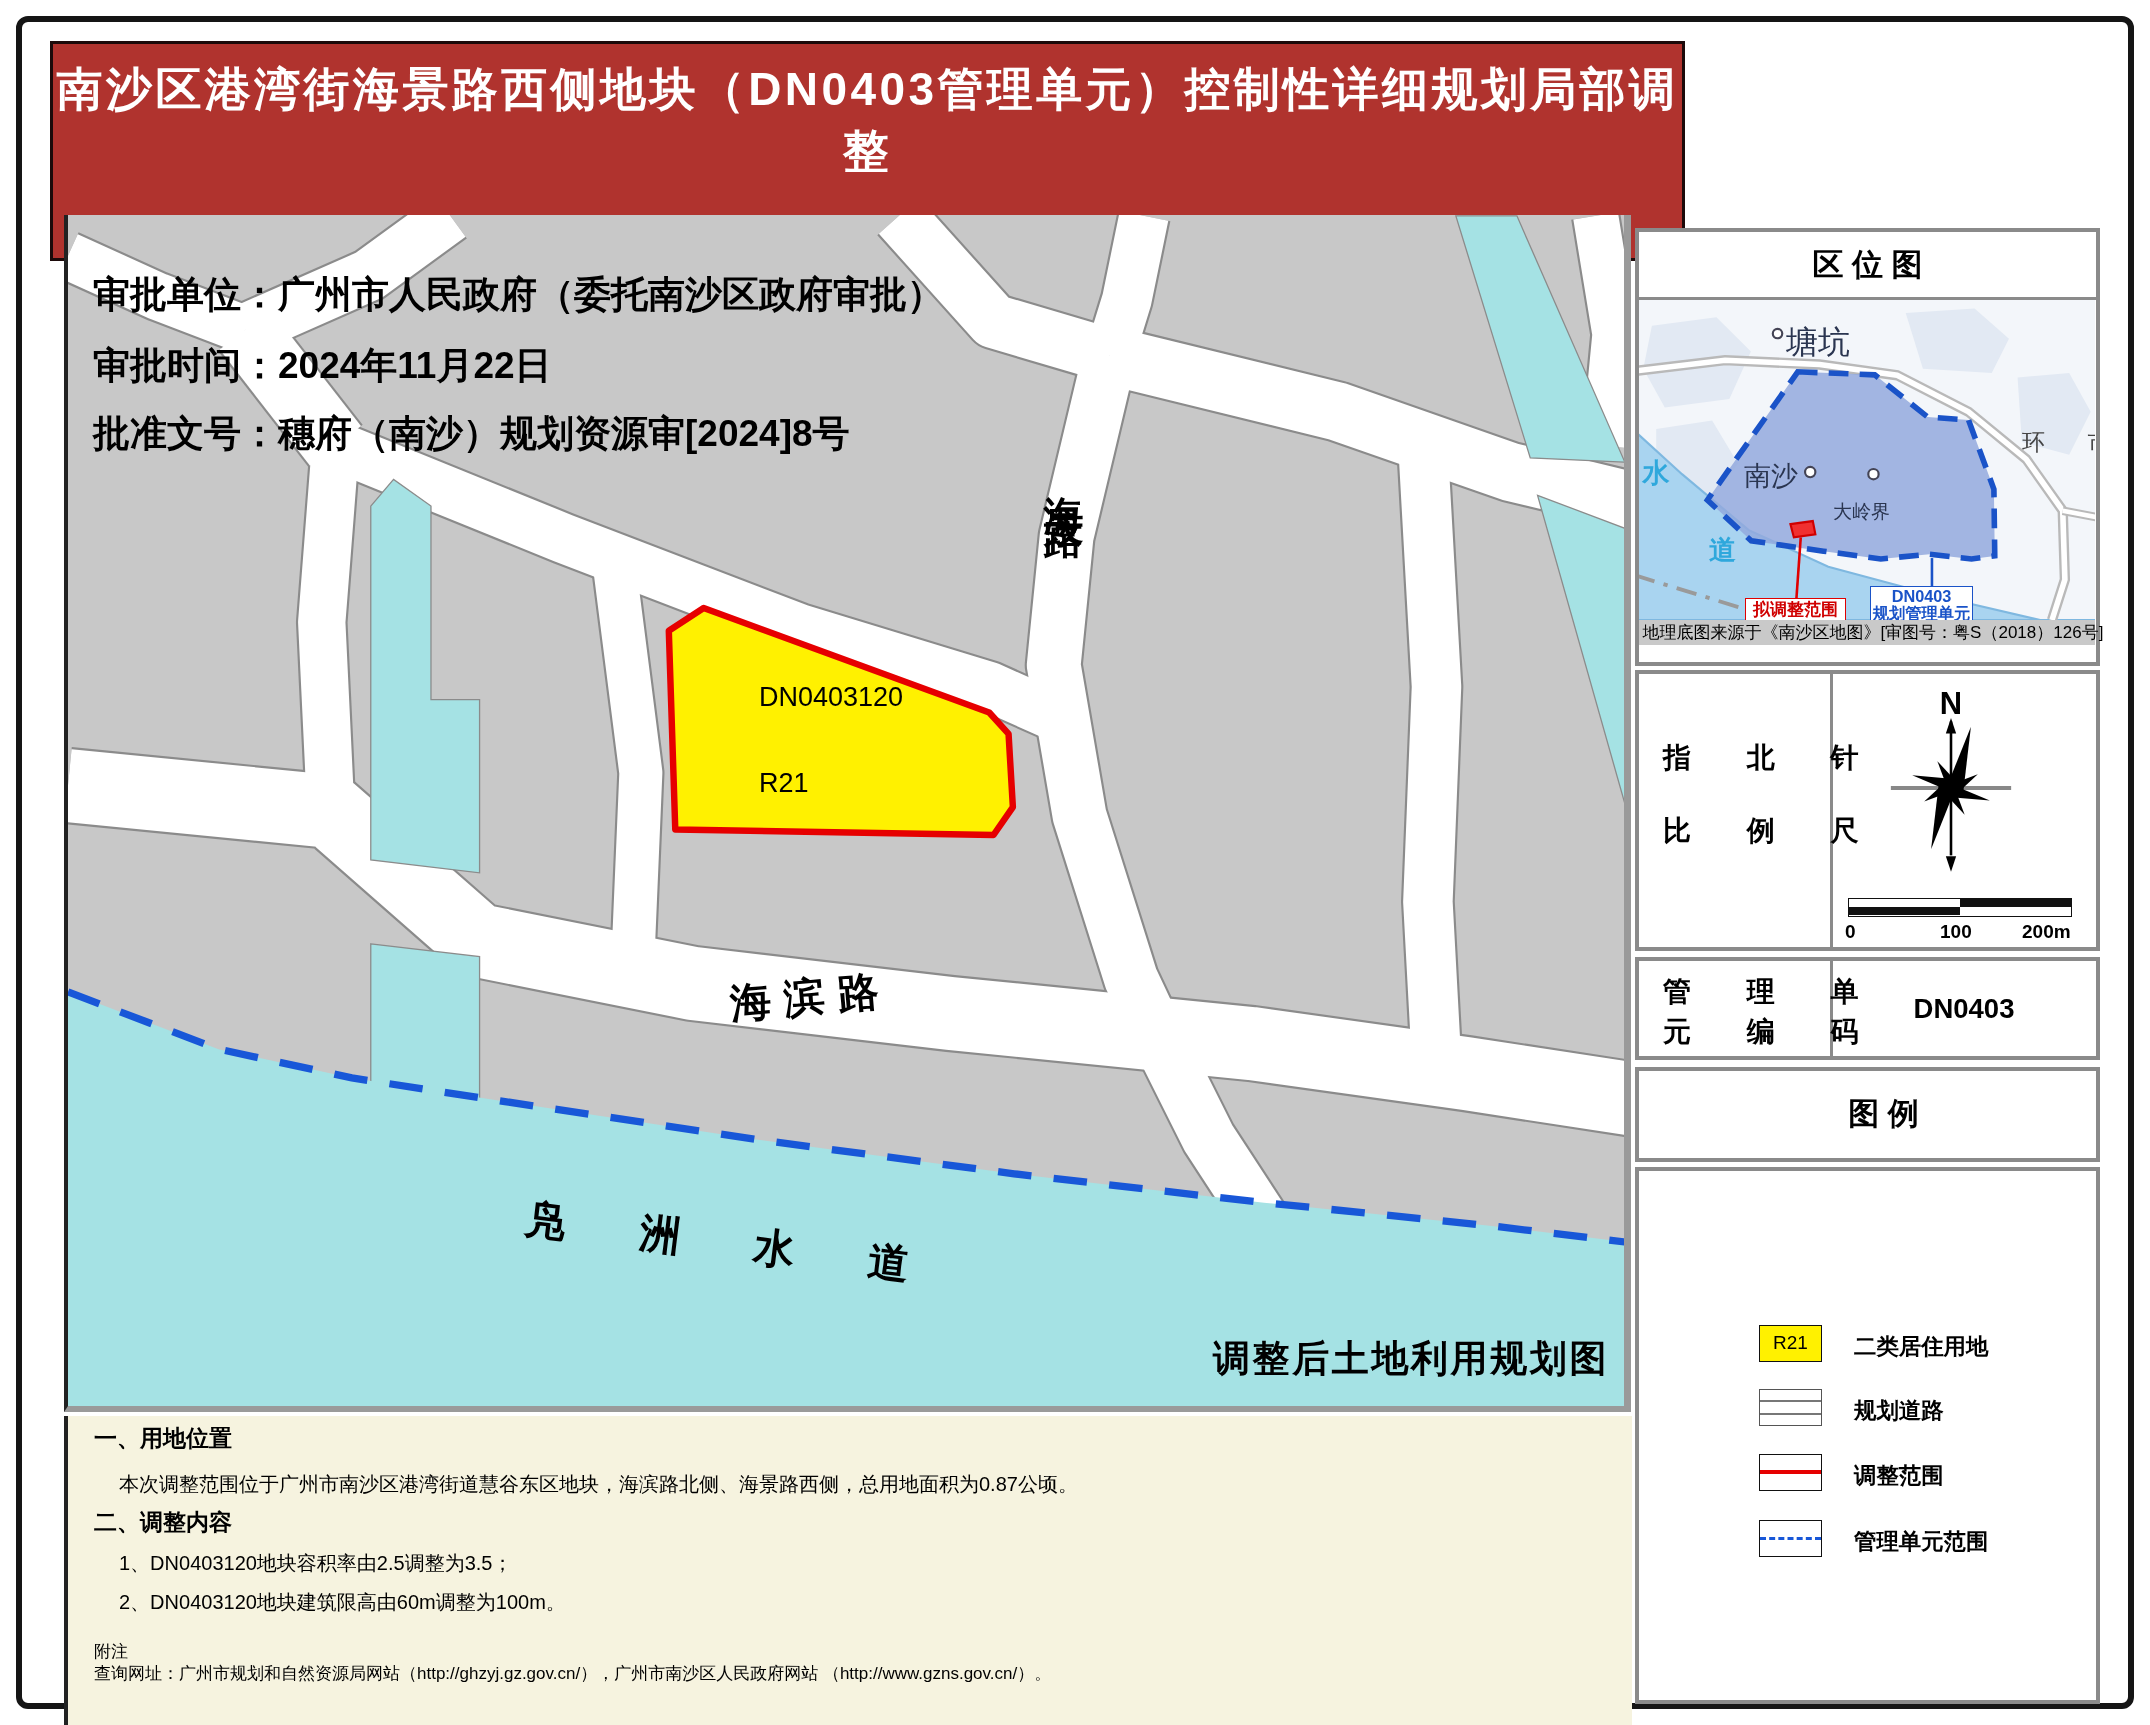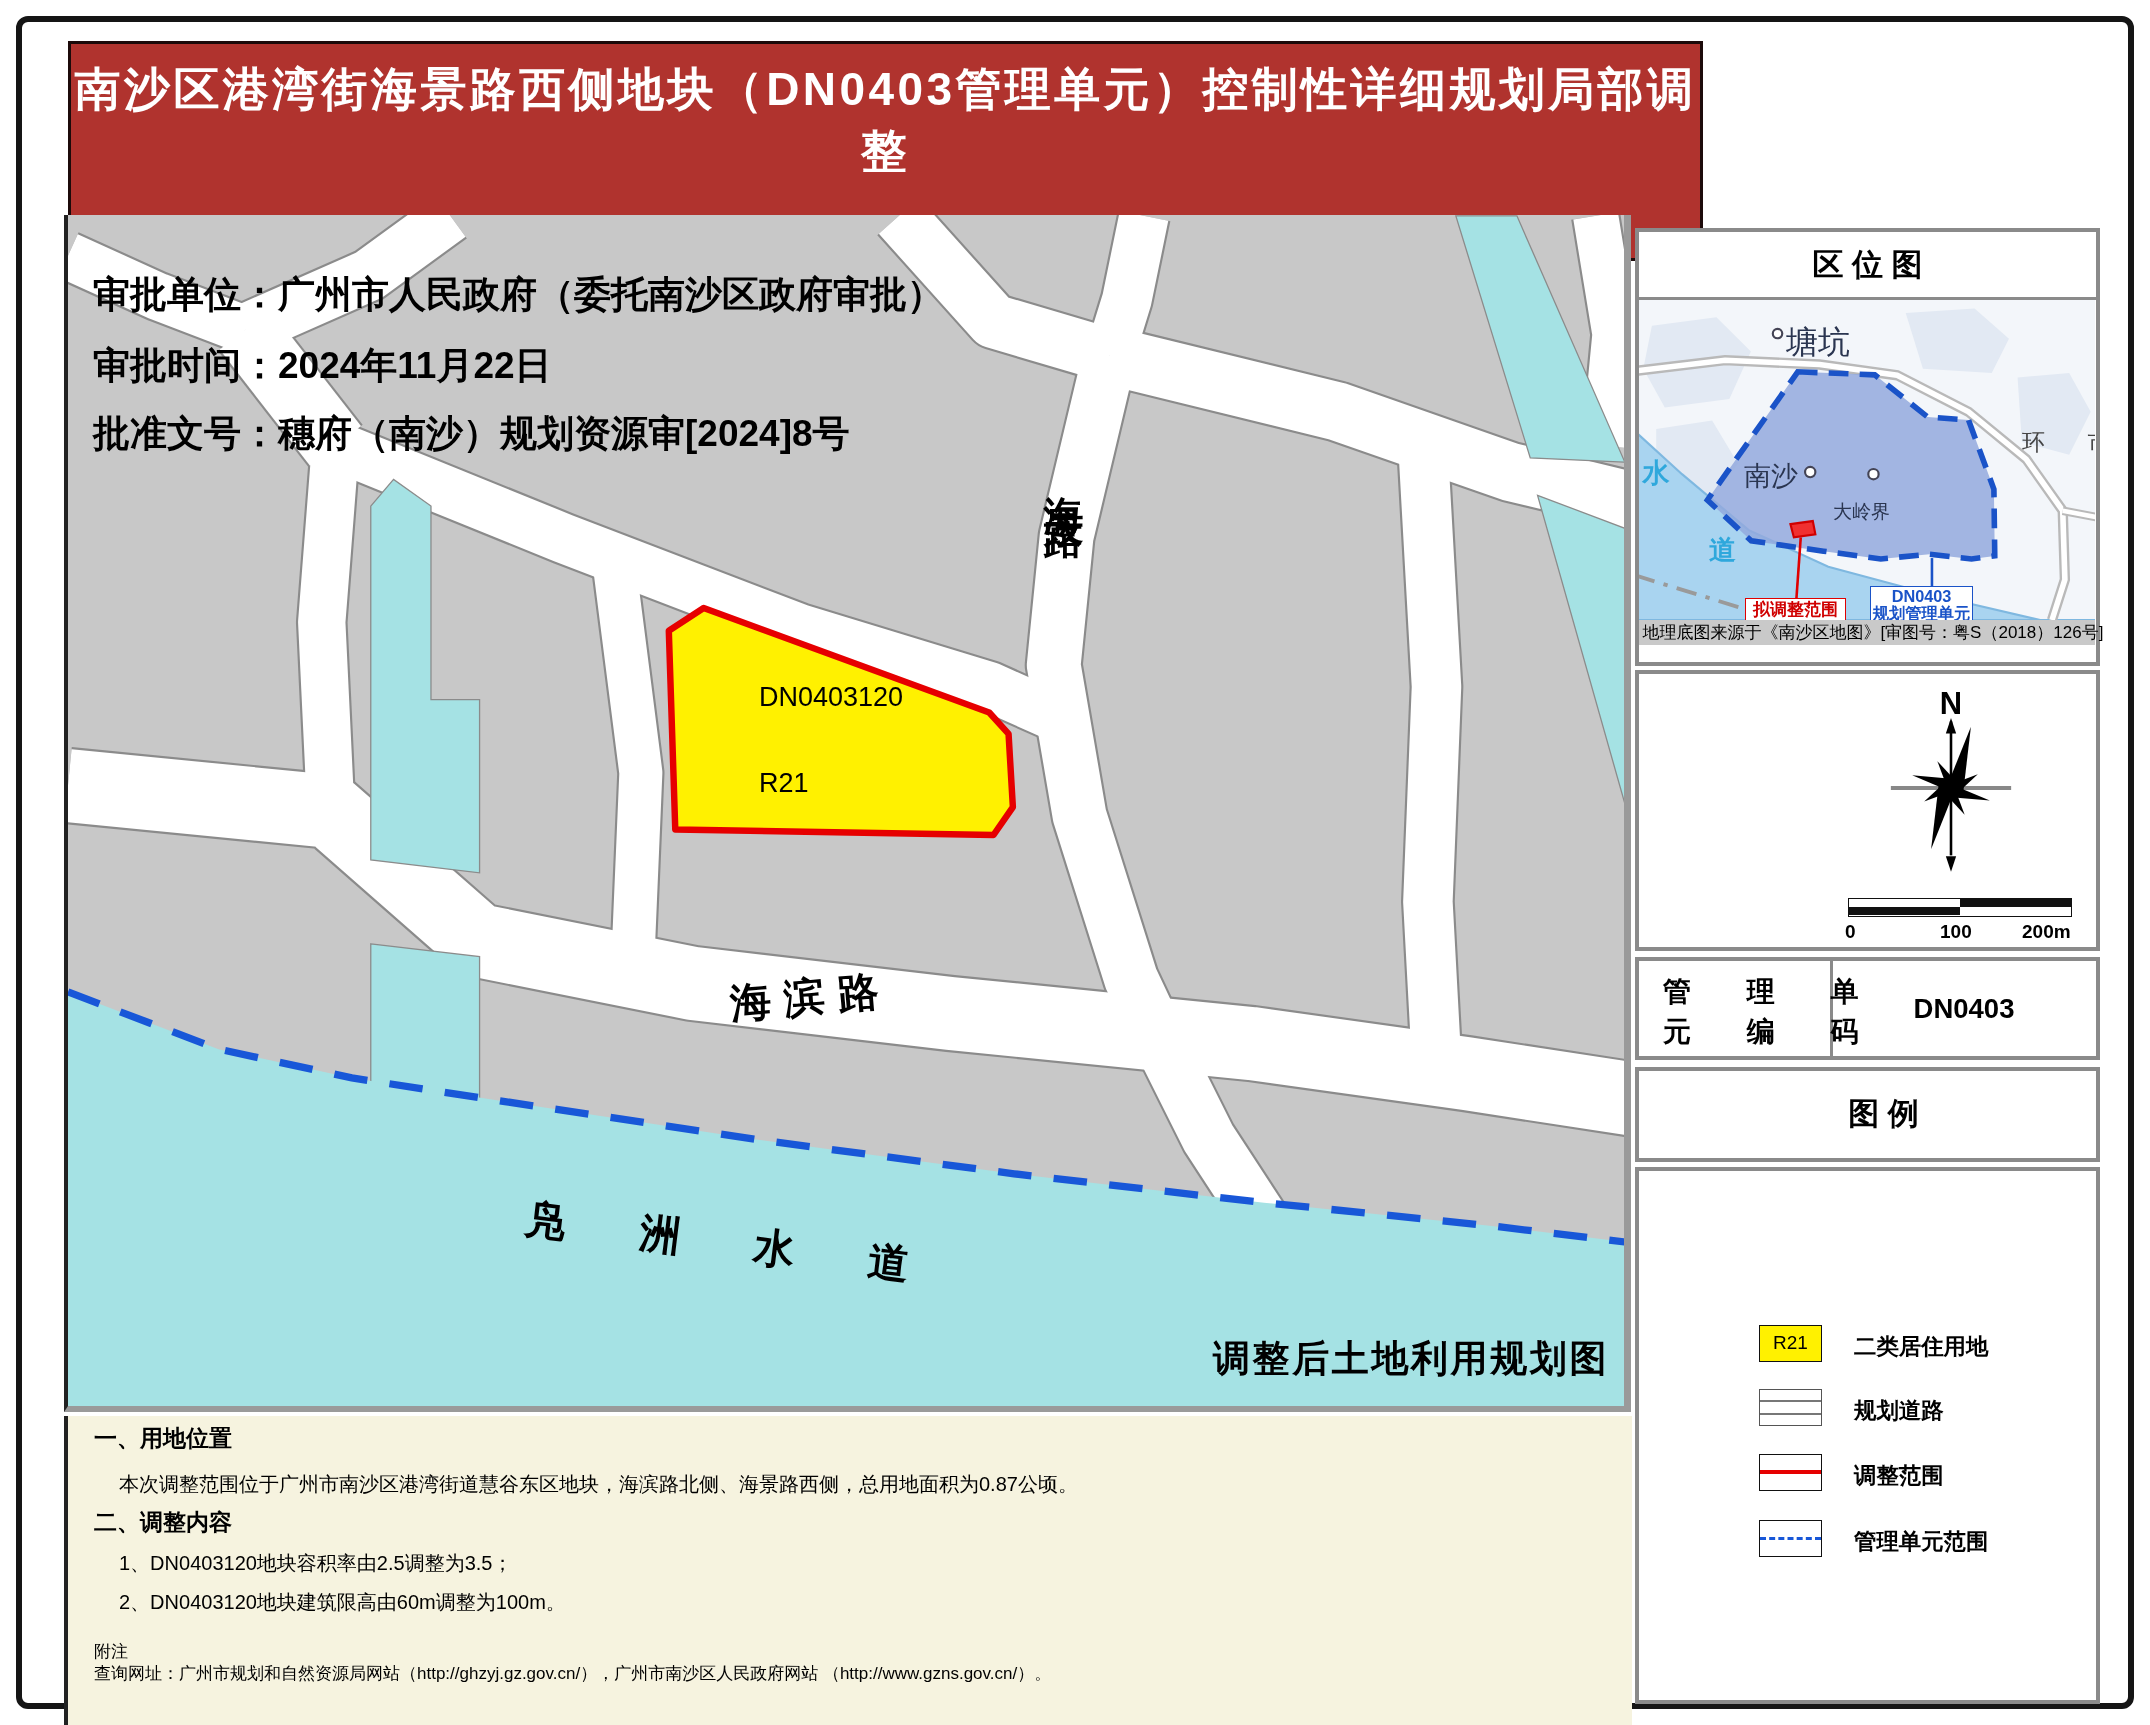--- a/index.html
+++ b/index.html
@@ -28,21 +28,21 @@
   .scalebar .row{height:8.2px;display:flex;}
   .tick{font-size:19px;color:#000;font-weight:bold;}
 </style>
 </head>
 <body>
 
 <div class="page">
 
   <div class="abs frame" style="left:16.3px;top:16.3px;width:2106px;height:1681px;"></div>
 
-  <div class="abs titleblock" style="left:68px;top:41px;width:1635px;height:220px;">
+  <div class="abs titleblock" style="left:50px;top:41px;width:1635px;height:220px;">
     <div class="title1">南沙区港湾街海景路西侧地块（DN0403管理单元）控制性详细规划局部调整</div>
     <div class="title2">批后通告图</div>
   </div>
 
   <div class="abs mappanel" style="left:64px;top:215px;width:1556px;height:1191px;">
     <svg width="1556" height="1191" viewBox="0 0 3618 2770" preserveAspectRatio="none" style="position:absolute;left:0;top:0;">
 
       <rect x="0" y="0" width="3618" height="2770" fill="#C8C8C8"></rect>
 
       <g fill="none" stroke="#8B8B8B" stroke-linejoin="round">
@@ -157,20 +157,24 @@
       <div class="abs redbox" style="left:106px;top:298px;width:99px;height:21px;line-height:21px;">拟调整范围</div>
       <div class="abs bluebox" style="left:231px;top:286px;width:101px;height:33px;padding-top:0.9px;">
         <div>DN0403</div>
         <div>规划管理单元</div>
       </div>
     </div>
     <div class="abs" style="left:0;top:388px;width:456px;height:25px;background:#C9C9C9;font-size:17px;line-height:25px;color:#000;padding-left:3.4px;box-sizing:border-box;white-space:nowrap;">地理底图来源于《南沙区地图》[审图号：粤S（2018）126号]</div>
   </div>
 
   <div class="abs sbox" style="left:1635px;top:670px;width:465px;height:281px;">
+    <div class="abs" style="left:0;top:0;width:191px;height:273px;border-right:3.4px solid #8a8a8a;">
+      <div class="cell-label" style="position:absolute;left:24px;top:65px;">指 北 针</div>
+      <div class="cell-label" style="position:absolute;left:24px;top:138px;">比 例 尺</div>
+    </div>
     <div class="abs" style="left:194px;top:0;width:262px;height:273px;">
       <svg width="172" height="189" viewBox="0 0 400 440" style="position:absolute;left:32px;top:13px;">
         <text x="200" y="62" font-size="72" font-weight="bold" text-anchor="middle" fill="#000">N</text>
         <line x1="200" y1="80" x2="200" y2="392" stroke="#000" stroke-width="6"></line>
         <polygon points="200,72 188,108 212,108" fill="#000"></polygon>
         <polygon points="200,430 188,394 212,394" fill="#000"></polygon>
         <line x1="60" y1="235" x2="340" y2="235" stroke="#888" stroke-width="9"></line>
         <g transform="translate(200,235)" fill="#000">
           <g transform="rotate(18)">
               <path d="M0,-150 L30,0 L-10,0 Z"></path>

